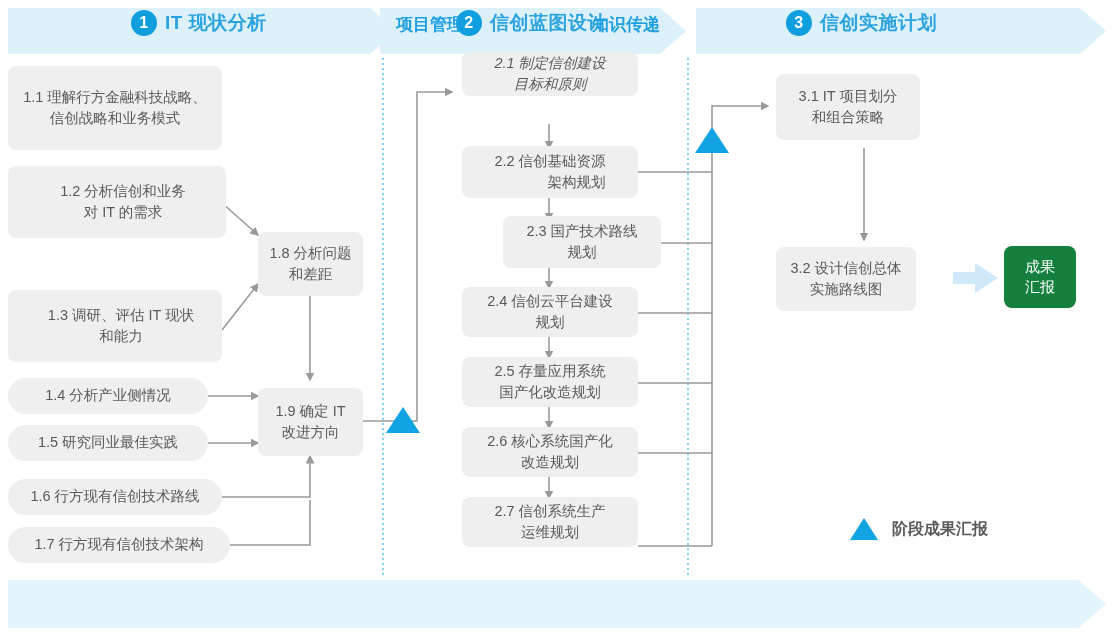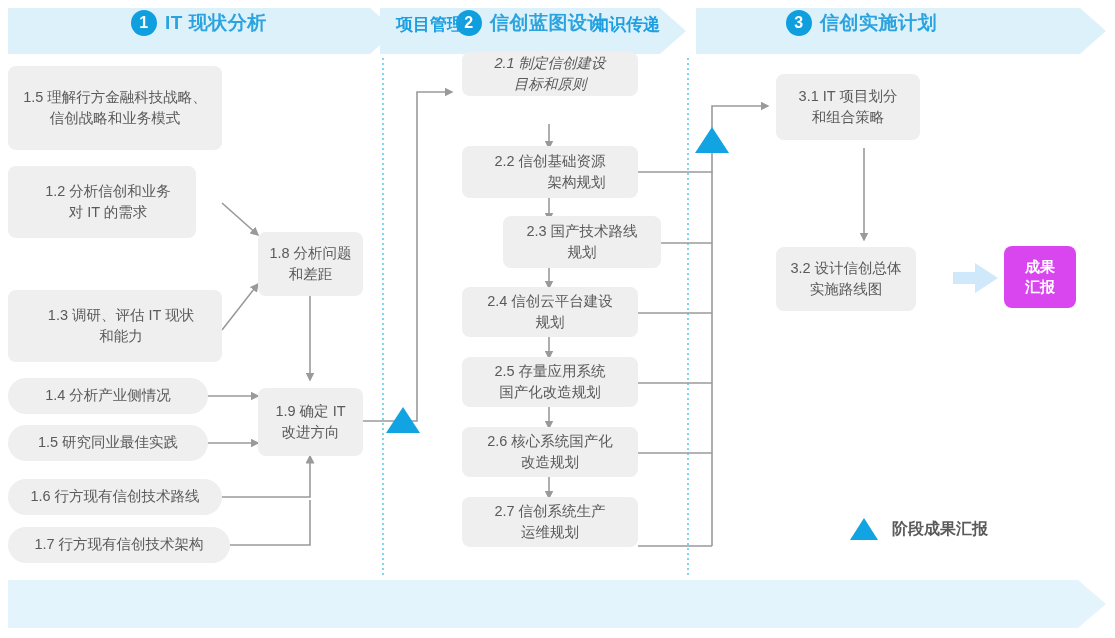--- a/index.html
+++ b/index.html
@@ -69,25 +69,25 @@
     display: flex;
     align-items: center;
     justify-content: center;
     padding: 0 8px;
     box-sizing: border-box;
     white-space: pre-line;
   }
   .box.pill { border-radius: 18px; }
   .deliverable {
     position: absolute;
-    background: #d946ef;
+    background: #15803d;
     border-radius: 8px;
     color: #ffffff;
     font-size: 15px;
-    font-weight: bold;
+    font-weight: normal;
     line-height: 1.35;
     text-align: center;
     display: flex;
     align-items: center;
     justify-content: center;
     white-space: pre-line;
   }
   
   .tri {
     position: absolute;
@@ -196,23 +196,23 @@
       <line x1="712" y1="172" x2="712" y2="546"></line>
 
       <line x1="864" y1="148" x2="864" y2="240" marker-end="url(#ah)"></line>
     </g>
 
     <g>
       <path d="M953,272 L975,272 L975,263 L998,278 L975,293 L975,284 L953,284 z" fill="#cfe9fa"></path>
     </g>
   </svg>
 
-  <div class="box" style="left:8px; top:66px; width:214px; height:84px;">1.5 理解行方金融科技战略、
+  <div class="box" style="left:8px; top:66px; width:214px; height:84px;">1.1 理解行方金融科技战略、
 信创战略和业务模式</div>
-  <div class="box" style="left:8px; top:166px; width:188px; height:72px;padding-left:20px;">1.2 分析信创和业务
+  <div class="box" style="left:8px; top:166px; width:218px; height:72px;padding-left:20px;">1.2 分析信创和业务
 对 IT 的需求</div>
   <div class="box" style="left:8px; top:290px; width:214px; height:72px;padding-left:20px;">1.3 调研、评估 IT 现状
 和能力</div>
   <div class="box pill" style="left:8px; top:378px; width:200px; height:36px;">1.4 分析产业侧情况</div>
   <div class="box pill" style="left:8px; top:425px; width:200px; height:36px;">1.5 研究同业最佳实践</div>
   <div class="box pill" style="left:8px; top:479px; width:214px; height:36px;">1.6 行方现有信创技术路线</div>
   <div class="box pill" style="left:8px; top:527px; width:222px; height:36px;">1.7 行方现有信创技术架构</div>
   <div class="box" style="left:258px; top:232px; width:105px; height:64px;">1.8 分析问题
 和差距</div>
   <div class="box" style="left:258px; top:388px; width:105px; height:68px;">1.9 确定 IT

